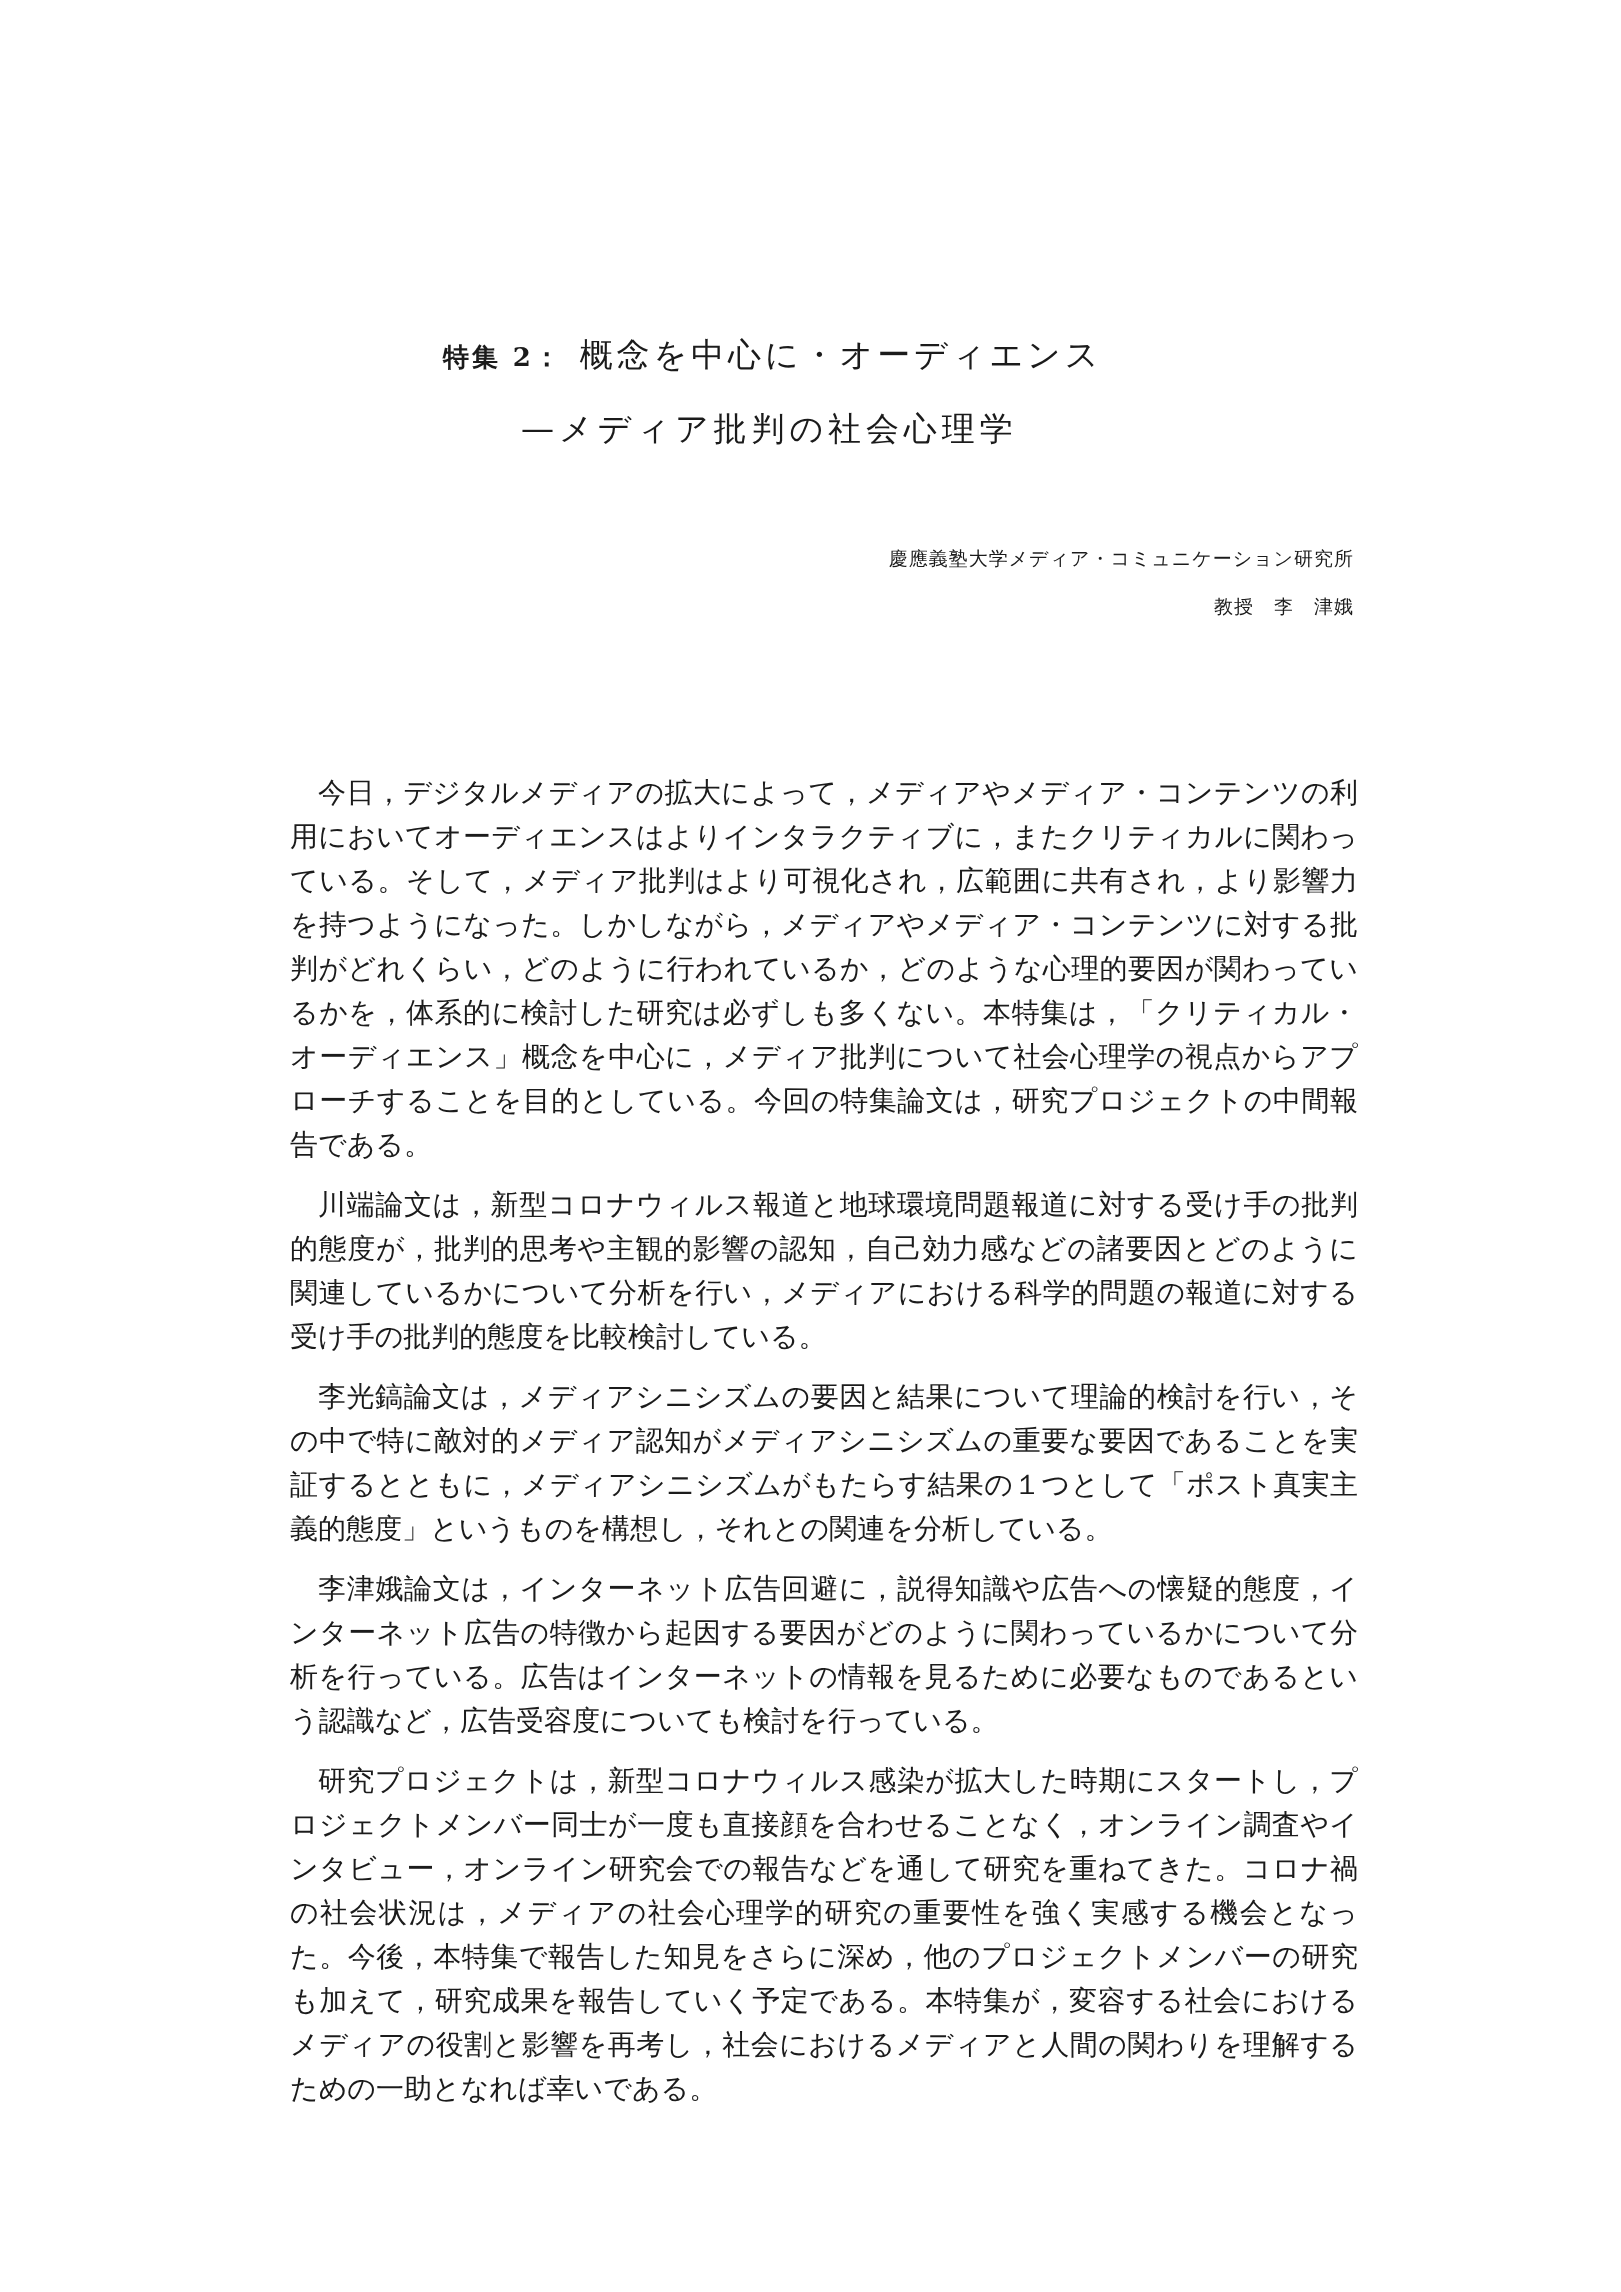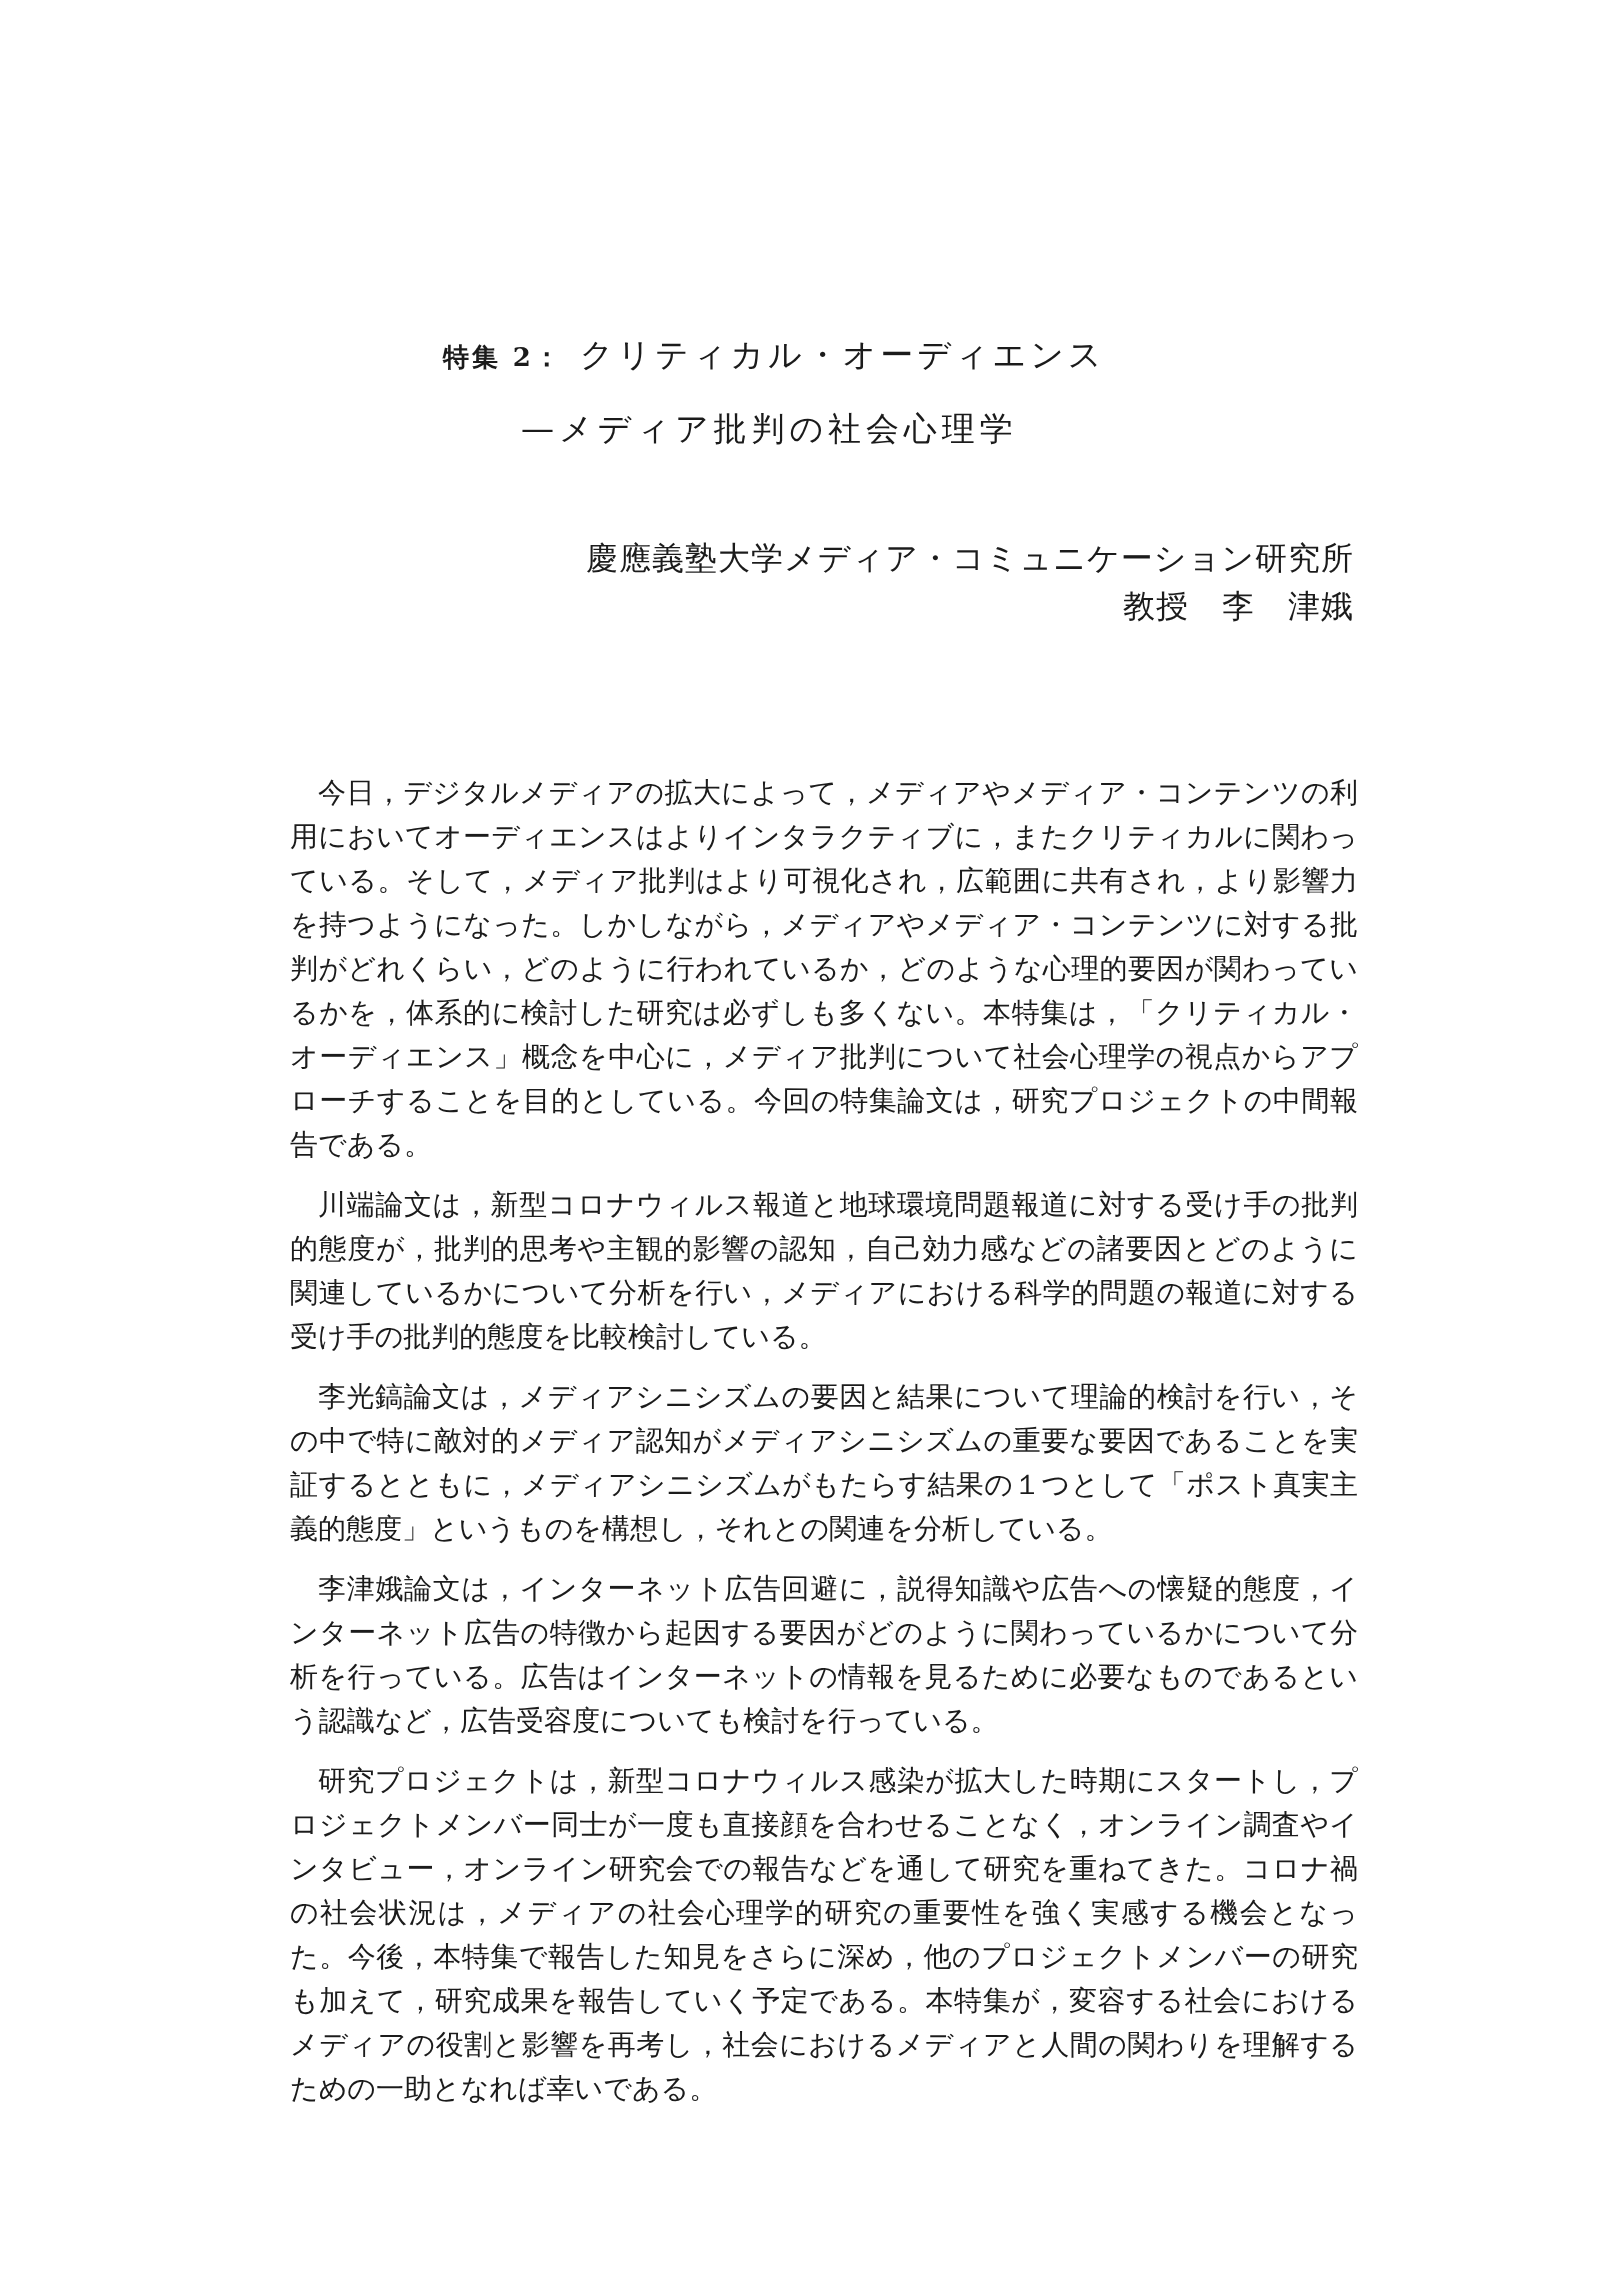--- a/index.html
+++ b/index.html
@@ -44,21 +44,21 @@
     white-space: nowrap;
   }
 
   
   .affiliation {
     position: absolute;
     top: 534px;
     left: 272px;
     width: 1082px;
     text-align: right;
-    font-size: 32px;
+    font-size: 19px;
     line-height: 48px;
     letter-spacing: 1px;
   }
 
   
   .body-text {
     position: absolute;
     top: 755px;
     left: 274px;
     width: 1100px;
@@ -73,21 +73,21 @@
     text-indent: 1em;
   }
 </style>
 </head>
 <body>
 
 <div class="page">
 
   <div class="title-block">
     <div class="title-line1">
-      <span class="title-label">特集 2：</span><span class="title-main">クリティカル・オーディエンス</span>
+      <span class="title-label">特集 2：</span><span class="title-main">概念を中心に・オーディエンス</span>
     </div>
     <div class="title-line2">—メディア批判の社会心理学</div>
   </div>
 
   <div class="affiliation">
     <div>慶應義塾大学メディア・コミュニケーション研究所</div>
     <div>教授　李　津娥</div>
   </div>
 
   <div class="body-text">

